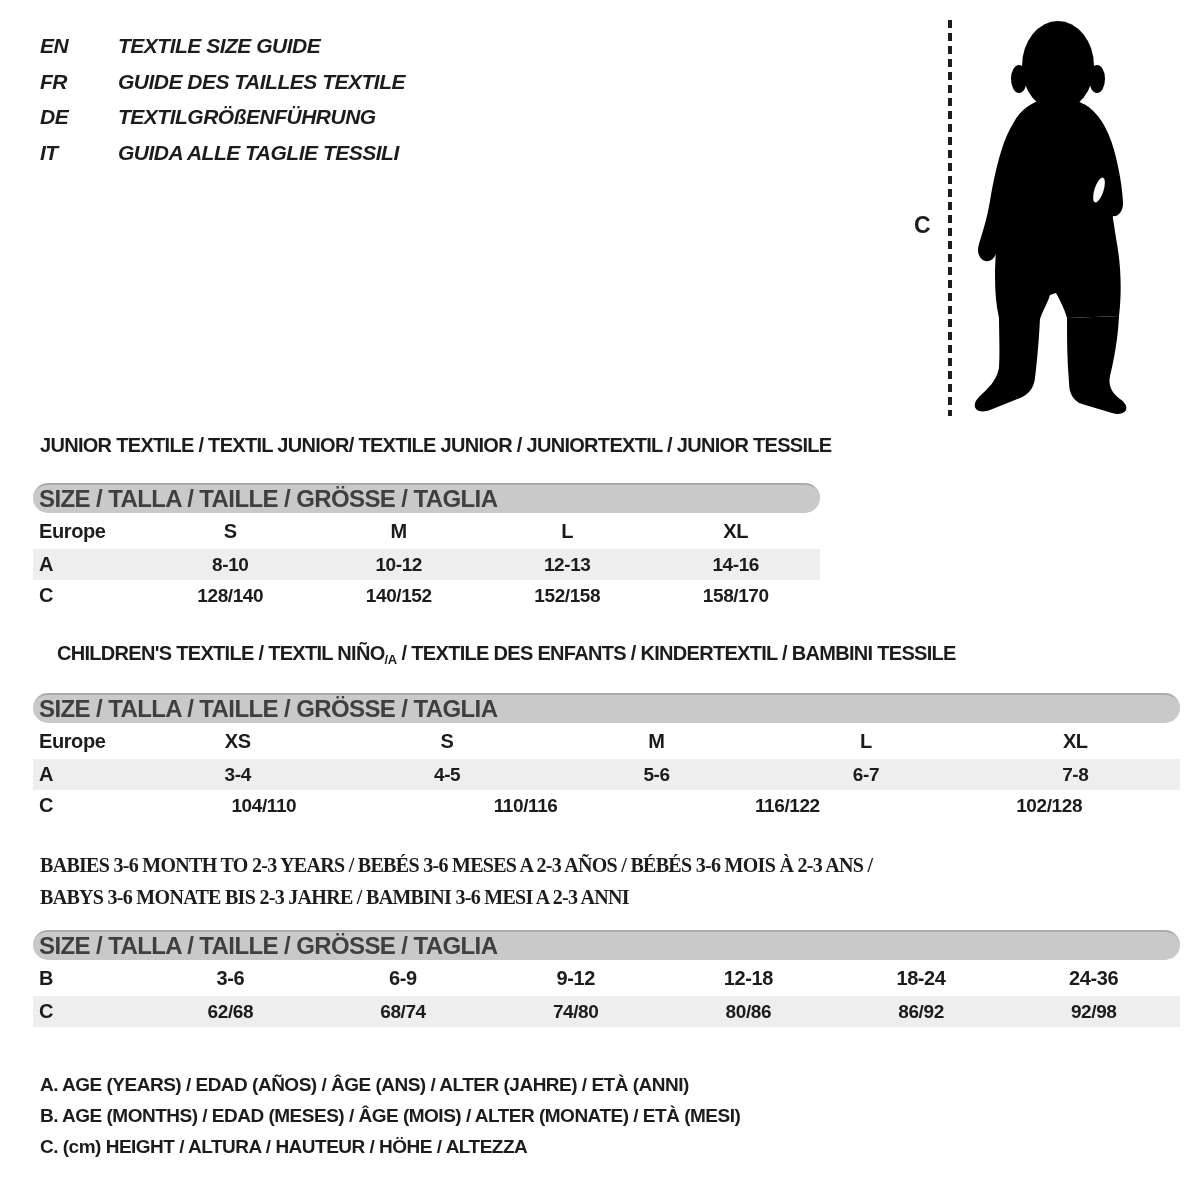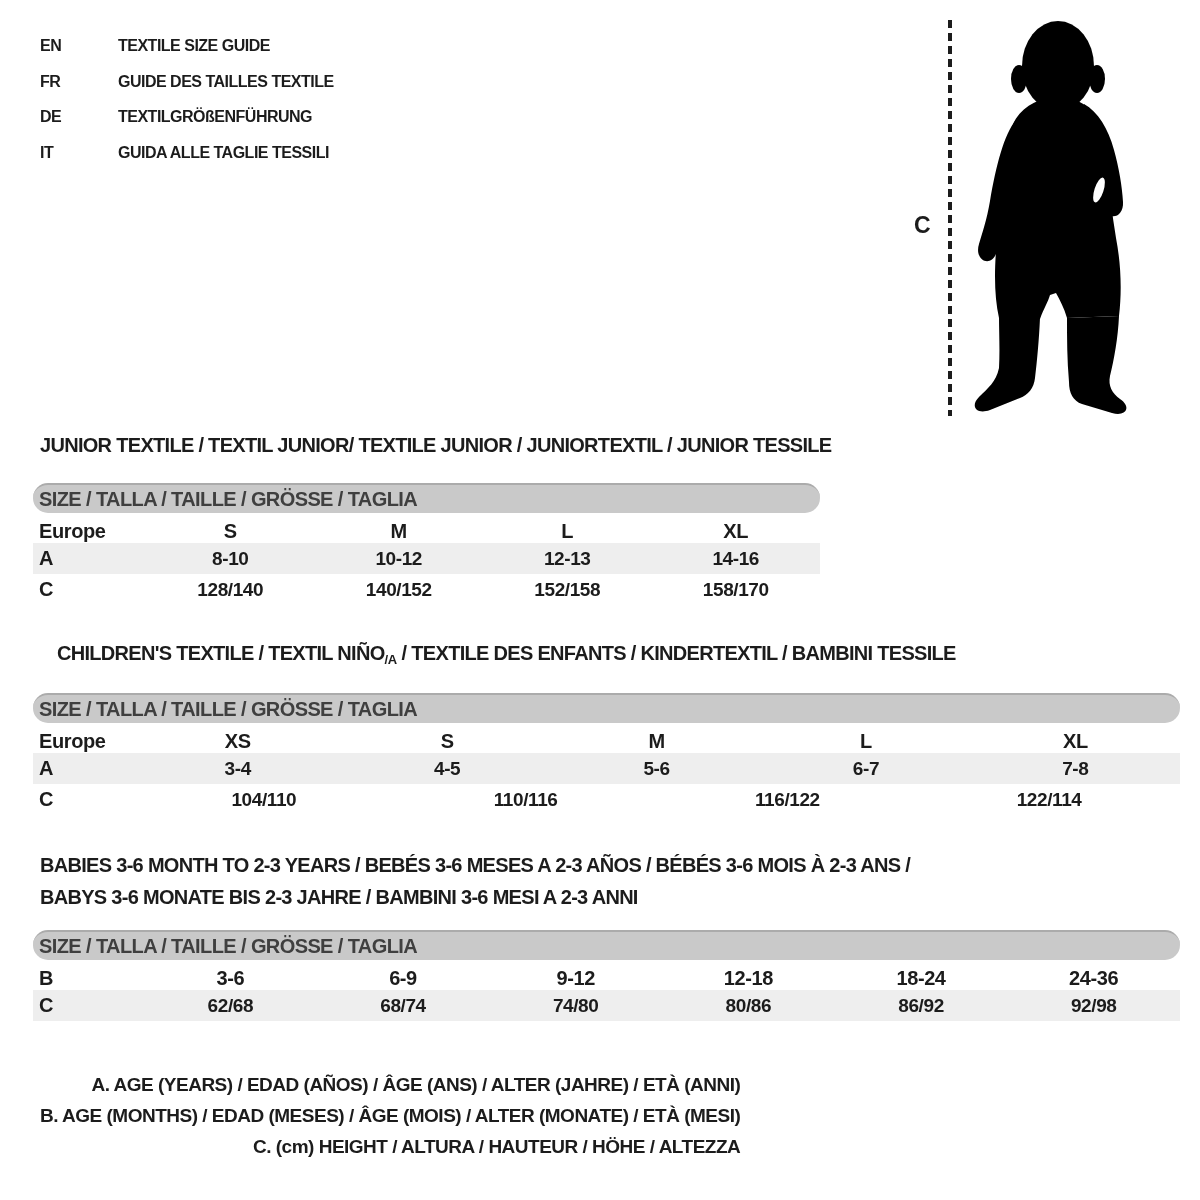--- a/index.html
+++ b/index.html
@@ -11,52 +11,52 @@
   }
   *{margin:0;padding:0;box-sizing:border-box;}
   html,body{background:#fff;}
   body{
     width:1200px;height:1200px;position:relative;overflow:hidden;
     font-family:"Liberation Sans","DejaVu Sans",sans-serif;
     font-weight:700;color:var(--text);
   }
   
   .lang-list{position:absolute;left:40px;top:28px;}
-  .lang-row{display:flex;font-size:16px;line-height:35.5px;letter-spacing:-0.5px;}
+  .lang-row{display:flex;font-size:21px;line-height:35.5px;letter-spacing:-0.5px;font-style:italic;}
   .lang-code{width:78px;}
   
   .measure-line{
     position:absolute;left:948px;top:20px;width:4px;height:396px;
     background:repeating-linear-gradient(to bottom,var(--text) 0 8px,transparent 8px 13px);
   }
   .measure-label{position:absolute;left:914px;top:212px;font-size:23px;}
   .silhouette{position:absolute;left:966px;top:16px;}
   
   .section-title{position:absolute;left:40px;font-size:20px;letter-spacing:-0.7px;white-space:nowrap;}
   .section-title .sub{font-size:13px;vertical-align:-4px;letter-spacing:-0.4px;}
   .two-line{line-height:32px;}
   .stable{position:absolute;left:33px;}
   .t-junior{width:787px;}
   .t-wide{width:1147px;}
   .thead{
     height:30px;line-height:28px;background:var(--header-band);
     border-top:2px solid var(--header-band-border);
-    color:var(--table-header-text);font-size:20px;letter-spacing:-0.6px;
+    color:var(--table-header-text);font-size:24px;letter-spacing:-0.6px;
     padding-left:6px;white-space:nowrap;overflow:hidden;border-radius:15px;
   }
   .trow{display:flex;height:31px;line-height:31px;font-size:19px;letter-spacing:-0.4px;}
-  .trow.first{height:30px;line-height:36px;font-size:20px;}
+  .trow.first{height:36px;line-height:36px;font-size:20px;justify-content:flex-end;}
   .trow.shaded{background:var(--shaded-row);}
   .tlabel{padding-left:6px;font-size:20px;}
   .t-junior .tlabel{width:113px;}
   .t-children .tlabel{width:100px;}
   .t-babies .tlabel{width:111px;}
   .tcell{flex:1;text-align:center;}
   
-  .legend{position:absolute;left:40px;top:1069px;font-size:19px;letter-spacing:-0.5px;line-height:31px;text-align:right;}
+  .legend{position:absolute;left:40px;top:1069px;font-size:19px;letter-spacing:-0.5px;line-height:31px;}
 </style>
 </head>
 <body>
 
 <div class="lang-list">
   <div class="lang-row">
     <span class="lang-code">EN</span>
     <span>TEXTILE SIZE GUIDE</span>
   </div>
   <div class="lang-row">
@@ -132,25 +132,25 @@
     <div class="tcell">4-5</div>
     <div class="tcell">5-6</div>
     <div class="tcell">6-7</div>
     <div class="tcell">7-8</div>
   </div>
   <div class="trow">
     <div class="tlabel">C</div>
     <div class="tcell">104/110</div>
     <div class="tcell">110/116</div>
     <div class="tcell">116/122</div>
-    <div class="tcell">122/114</div>
+    <div class="tcell">102/128</div>
   </div>
 </div>
 
-<h2 class="section-title two-line" style="top:849px;"><span>BABIES 3-6 MONTH TO 2-3 YEARS / BEBÉS 3-6 MESES A 2-3 AÑOS / BÉBÉS 3-6 MOIS À 2-3 ANS /</span><br><span>BABYS 3-6 MONATE BIS 2-3 JAHRE / BAMBINI 3-6 MESI A 2-3 ANNI</span></h2>
+<h2 class="section-title two-line" style="top:849px;font-family:Liberation Serif, serif;"><span>BABIES 3-6 MONTH TO 2-3 YEARS / BEBÉS 3-6 MESES A 2-3 AÑOS / BÉBÉS 3-6 MOIS À 2-3 ANS /</span><br><span>BABYS 3-6 MONATE BIS 2-3 JAHRE / BAMBINI 3-6 MESI A 2-3 ANNI</span></h2>
 <div class="stable t-wide t-babies" style="top:930px;">
   <div class="thead">SIZE / TALLA / TAILLE / GRÖSSE / TAGLIA</div>
   <div class="trow first">
     <div class="tlabel">B</div>
     <div class="tcell">3-6</div>
     <div class="tcell">6-9</div>
     <div class="tcell">9-12</div>
     <div class="tcell">12-18</div>
     <div class="tcell">18-24</div>
     <div class="tcell">24-36</div>

